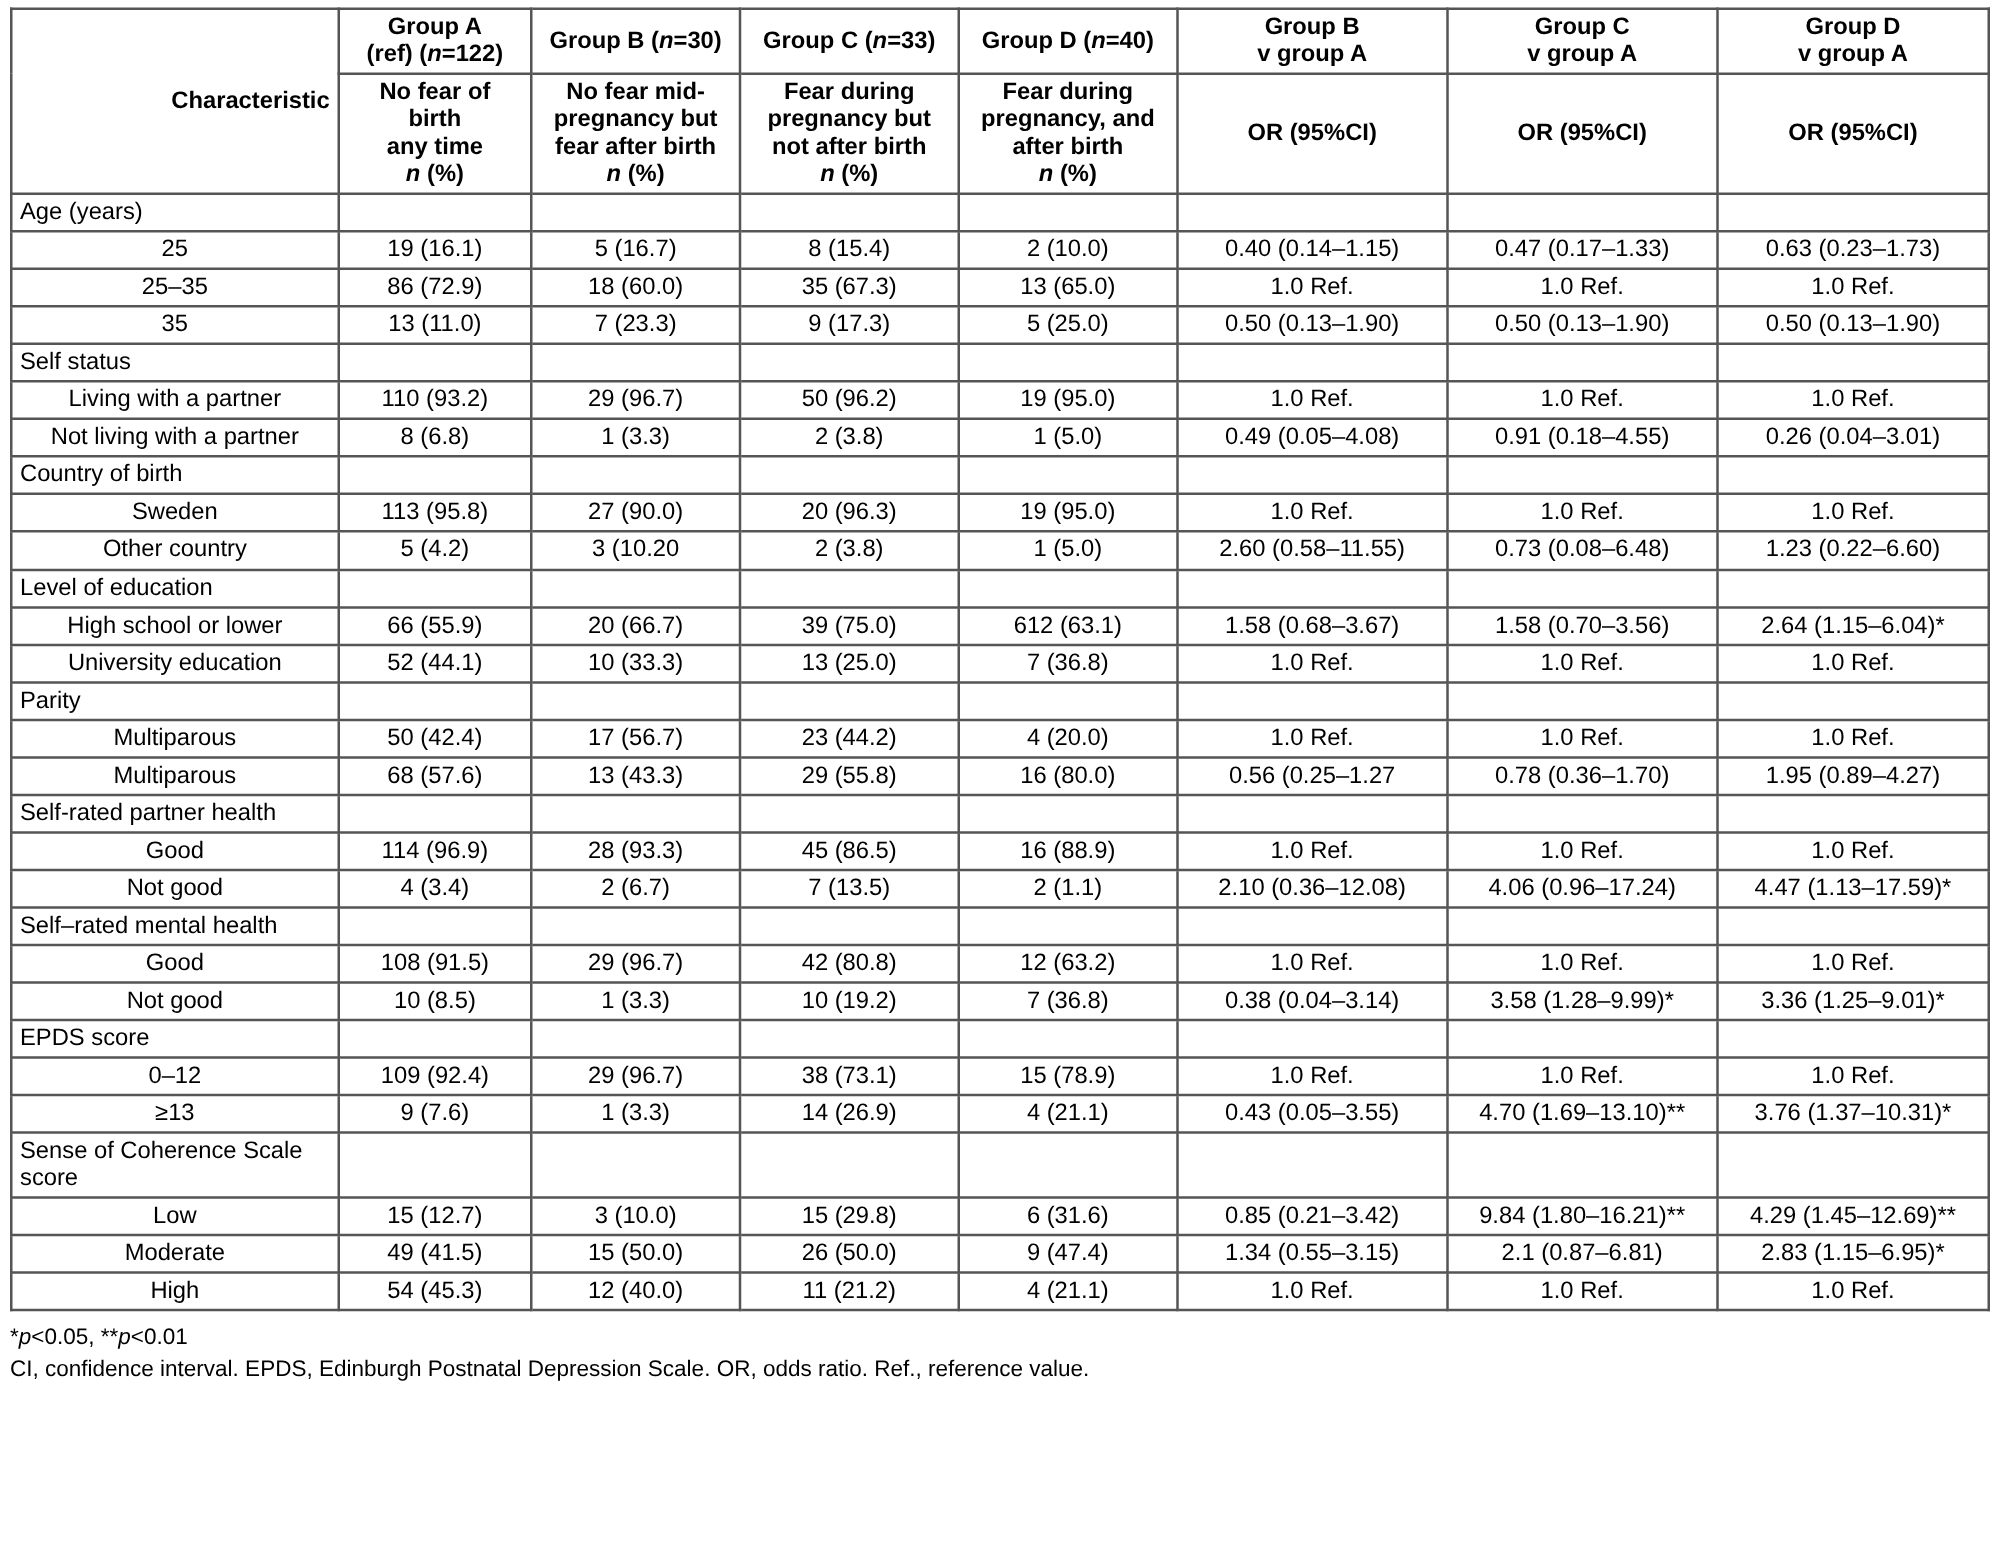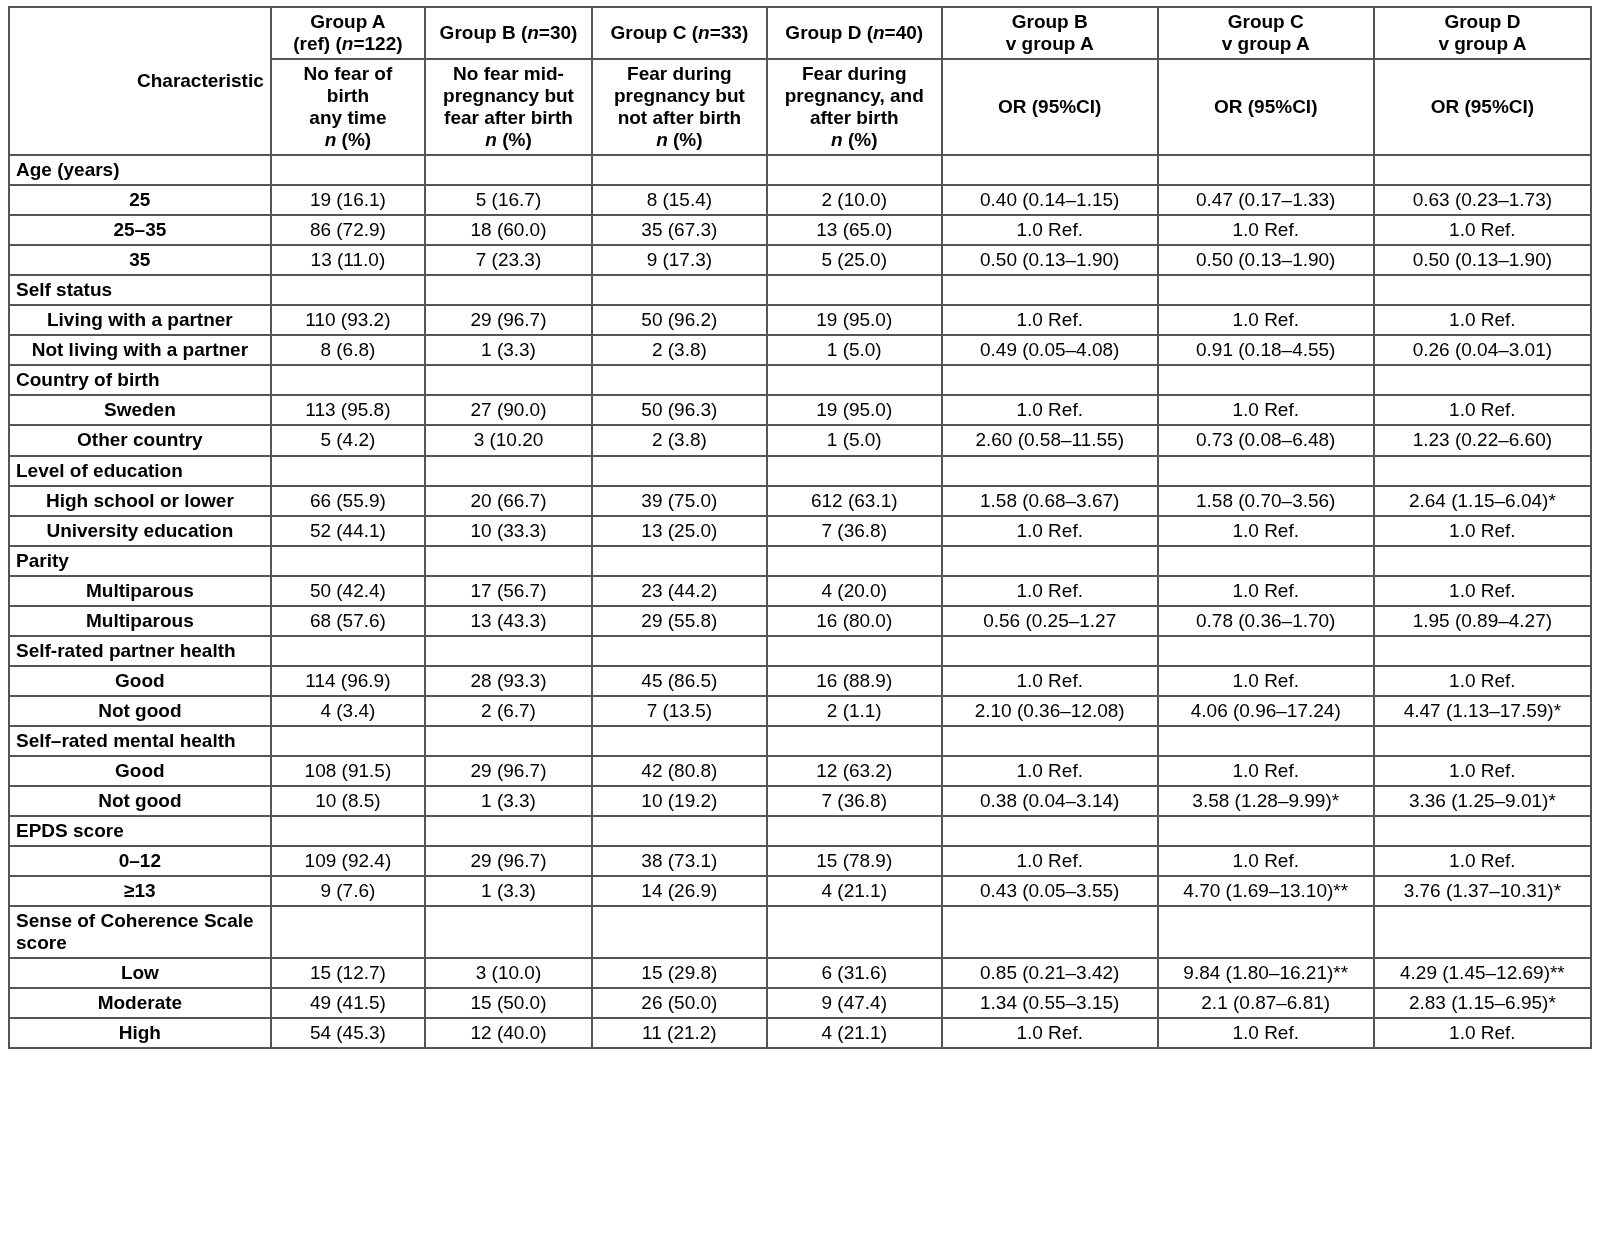--- a/index.html
+++ b/index.html
@@ -38,21 +38,20 @@
     text-align: center;
     vertical-align: middle;
   }
   .hdr-char {
     font-weight: bold;
     text-align: right;
     vertical-align: top;
   }
   .charcell {
     text-align: left;
-    font-weight: bold;
   }
   .section-label {
     text-align: left;
     padding-left: 6px;
   }
   .sub-label {
     text-align: center;
     padding-left: 34px;
   }
   .num {
@@ -191,21 +190,21 @@
           <td class="empty"></td>
           <td class="empty"></td>
           <td class="empty"></td>
           <td class="empty"></td>
           <td class="empty"></td>
         </tr>
         <tr>
           <td class="charcell sub-label">Sweden</td>
           <td class="num">113 (95.8)</td>
           <td class="num">27 (90.0)</td>
-          <td class="num">50 (96.3)</td>
+          <td class="num">20 (96.3)</td>
           <td class="num">19 (95.0)</td>
           <td class="num">1.0 Ref.</td>
           <td class="num">1.0 Ref.</td>
           <td class="num">1.0 Ref.</td>
         </tr>
         <tr>
           <td class="charcell sub-label">Other country</td>
           <td class="num">5 (4.2)</td>
           <td class="num">3 (10.20</td>
           <td class="num">2 (3.8)</td>
@@ -400,13 +399,17 @@
           <td class="num">12 (40.0)</td>
           <td class="num">11 (21.2)</td>
           <td class="num">4 (21.1)</td>
           <td class="num">1.0 Ref.</td>
           <td class="num">1.0 Ref.</td>
           <td class="num">1.0 Ref.</td>
         </tr>
       </tbody>
   </table>
 
+  <div class="footnotes">
+    <div id="fn-sig">*<span class="it">p</span>&lt;0.05, **<span class="it">p</span>&lt;0.01</div>
+    <div>CI, confidence interval. EPDS, Edinburgh Postnatal Depression Scale. OR, odds ratio. Ref., reference value.</div>
+  </div>
 </div>
 
 </body></html>

